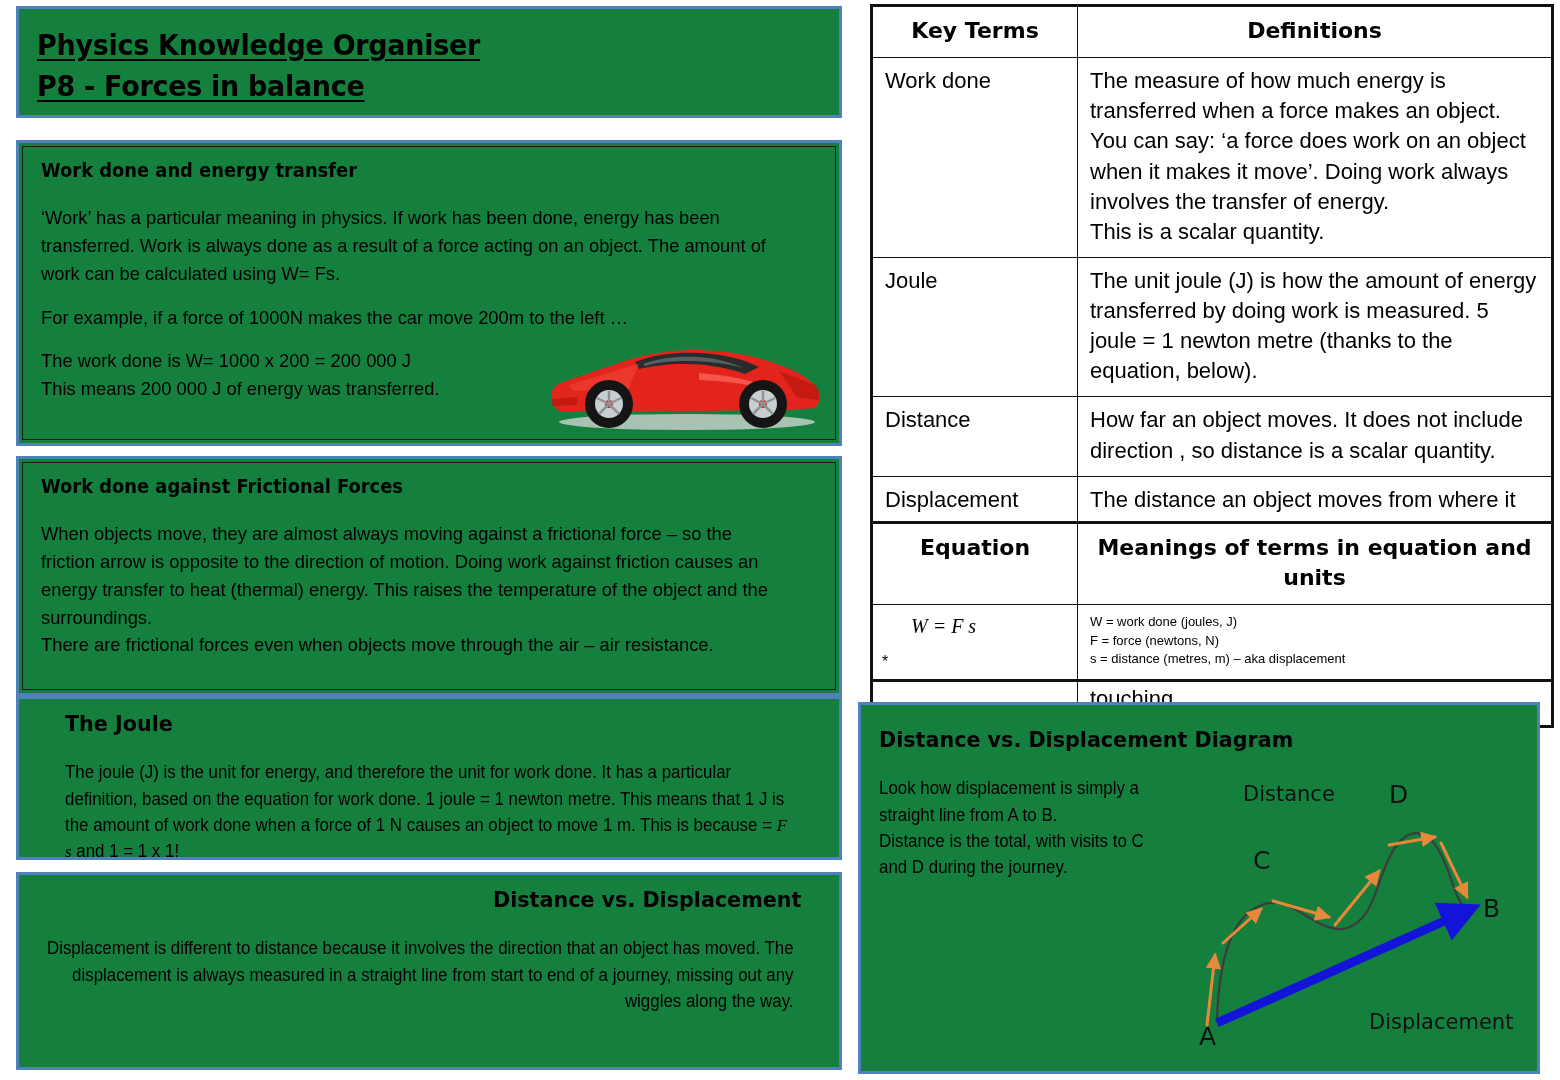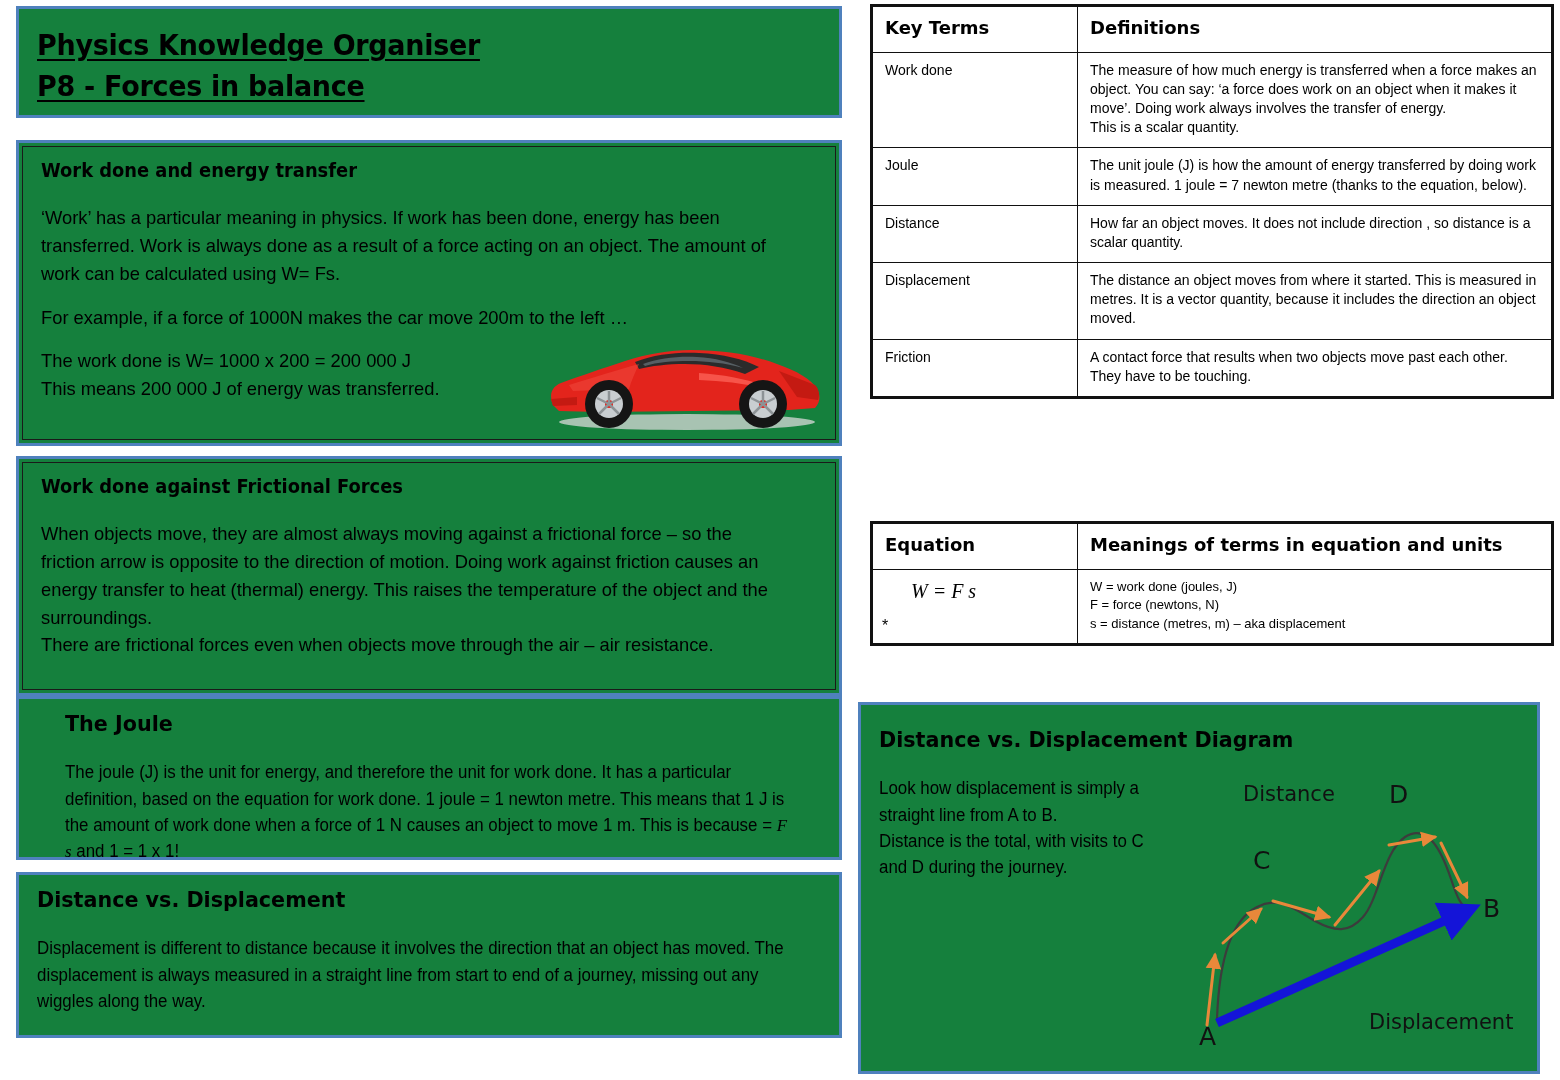--- a/index.html
+++ b/index.html
@@ -90,21 +90,21 @@
   }
   .mathit {
     font-family: "Liberation Serif", serif;
     font-style: italic;
   }
 
   
   #box-work-done      { left: 16px; top: 140px; width: 826px; height: 306px; }
   #box-friction       { left: 16px; top: 456px; width: 826px; height: 240px; }
   #box-joule          { left: 16px; top: 696px; width: 826px; height: 164px; padding-left: 28px; }
-  #box-dist-disp      { left: 16px; top: 872px; width: 826px; height: 166px; }
+  #box-dist-disp      { left: 16px; top: 872px; width: 826px; height: 198px; text-align: right; }
 
   #box-work-done .inner { padding: 12px 18px; }
   #box-friction  .inner { padding: 12px 18px; }
   #box-joule     .body  { padding: 12px 18px; }
   #box-dist-disp .body  { padding: 12px 18px; }
 
   
   .car-wrap {
     position: absolute;
     right: 10px;
@@ -119,30 +119,31 @@
     position: absolute;
     border-collapse: collapse;
     background: #ffffff;
     table-layout: fixed;
   }
   .data-table th, .data-table td {
     border: 1.5px solid #111111;
     vertical-align: top;
     text-align: left;
     padding: 8px 12px 10px 12px;
-    font-size: 14px;
+    font-size: 22px;
     line-height: 1.37;
     font-weight: normal;
   }
   .data-table th {
     font-family: "DejaVu Sans", sans-serif;
     font-weight: bold;
-    font-size: 18px;
+    font-size: 22px;
     padding-top: 9px;
     padding-bottom: 11px;
+    text-align: center;
   }
   .data-table .term-col { width: 180px; }
 
   #key-terms-table {
     left: 870px;
     top: 4px;
     width: 684px;
     border: 3px solid #111111;
   }
   #key-terms-table td, #key-terms-table th { border-width: 1.5px; }
@@ -298,21 +299,21 @@
     </tr>
   </thead>
   <tbody>
     <tr>
       <td class="term-col">Work done</td>
       <td style="white-space:pre-line">The measure of how much energy is transferred when a force makes an object. You can say: ‘a force does work on an object when it makes it move’. Doing work always involves the transfer of energy.
 This is a scalar quantity.</td>
     </tr>
     <tr>
       <td class="term-col">Joule</td>
-      <td>The unit joule (J) is how the amount of energy transferred by doing work is measured. 1 joule = 7 newton metre (thanks to the equation, below).</td>
+      <td>The unit joule (J) is how the amount of energy transferred by doing work is measured. 5 joule = 1 newton metre (thanks to the equation, below).</td>
     </tr>
     <tr>
       <td class="term-col">Distance</td>
       <td>How far an object moves. It does not include direction , so distance is a scalar quantity.</td>
     </tr>
     <tr>
       <td class="term-col">Displacement</td>
       <td>The distance an object moves from where it started. This is measured in metres. It is a vector quantity, because it includes the direction an object moved.</td>
     </tr>
     <tr>

